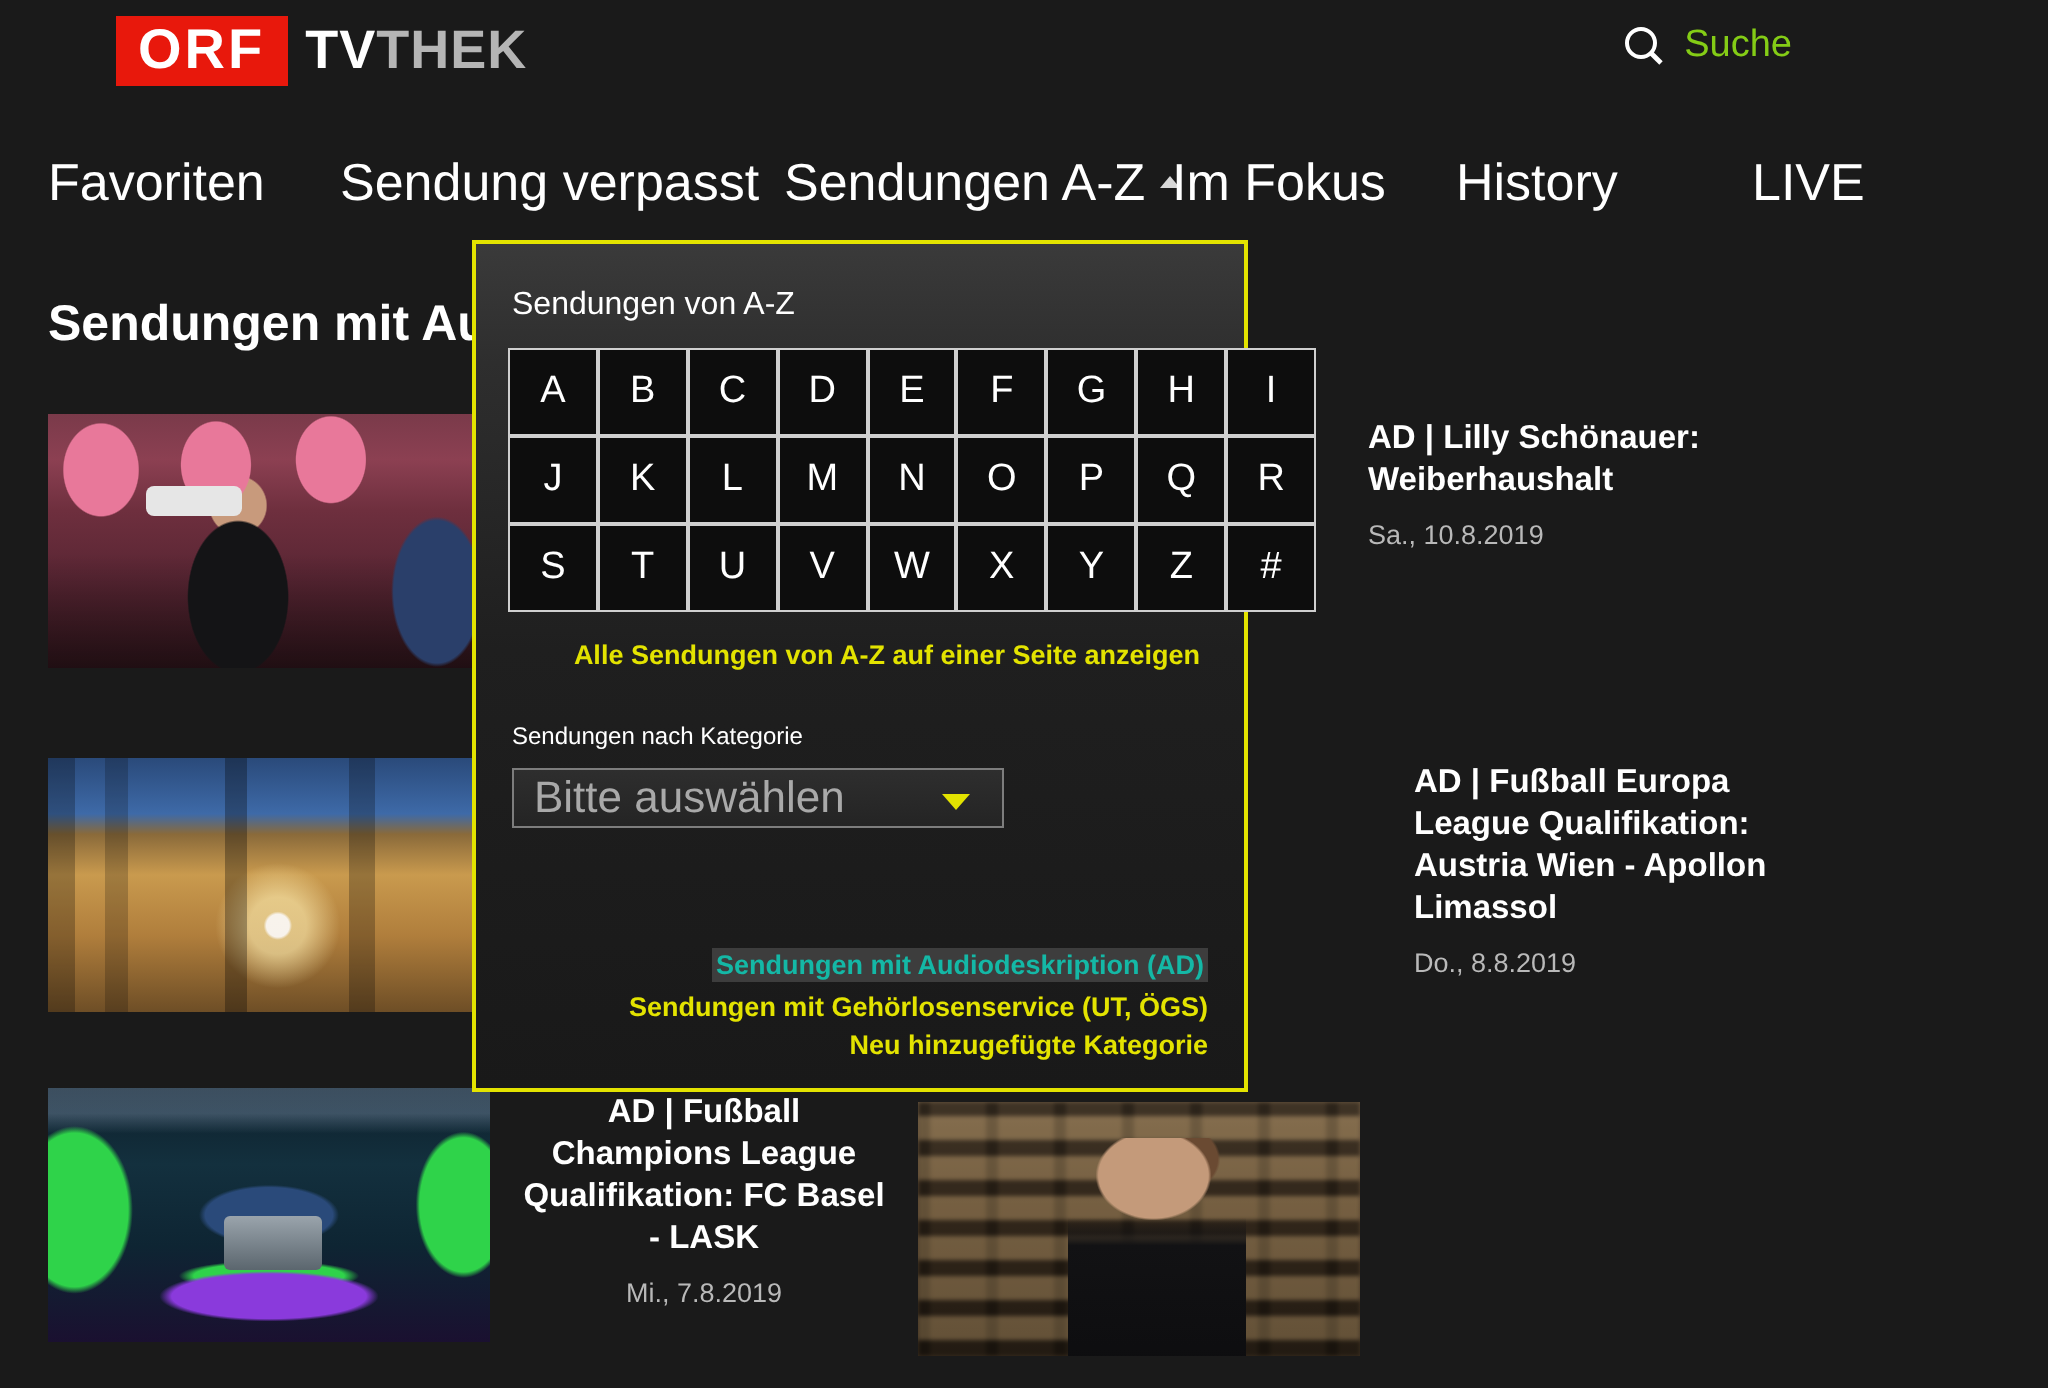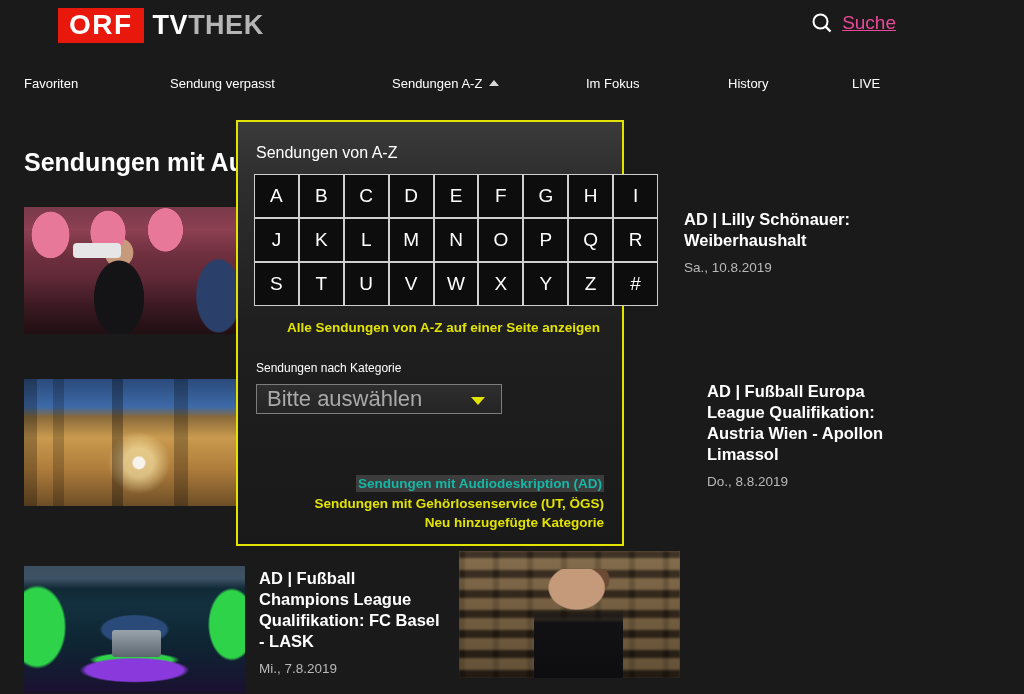--- a/index.html
+++ b/index.html
@@ -51,54 +51,54 @@
     letter-spacing: 0.5px;
     line-height: 1;
   }
   .search {
     position: absolute; right: 128px; top: 12px;
     display: flex; align-items: center; gap: 9px;
     cursor: pointer;
   }
   .search svg { display: block; }
   .search-label {
-    color: #ec4899; font-size: 19px; text-decoration: underline;
+    color: #84cc16; font-size: 19px;
   }
 
   
   .nav {
     position: absolute; left: 0; top: 64px;
     width: 1024px; height: 52px;
     background: #1a1a1a;
   }
   .nav-inner {
     position: relative; height: 100%;
   }
   .nav-item {
     position: absolute; top: 12px;
     color: #ffffff;
-    font-size: 13px;
+    font-size: 26px;
     white-space: nowrap;
     cursor: pointer;
     display: flex; align-items: center; gap: 7px; justify-content: flex-end;
   }
   .nav-caret {
     display: inline-block;
     width: 0; height: 0;
     border-left: 5px solid transparent;
     border-right: 5px solid transparent;
     border-bottom: 6px solid #d8d8d8;
     margin-top: -1px;
   }
   .nav-i0 { left: 24px; }
   .nav-i1 { left: 170px; }
   .nav-i2 { left: 392px; }
   .nav-i3 { left: 586px; }
   .nav-i4 { left: 728px; }
-  .nav-i5 { left: 852px; }
+  .nav-i5 { left: 876px; }
 
   
   .page-title {
     position: absolute; left: 24px; top: 148px;
     color: #ffffff;
     font-size: 25px;
     font-weight: bold;
     white-space: nowrap;
   }
 
@@ -130,21 +130,21 @@
   .card-date {
     color: #b9b9b9;
     font-size: 13.5px;
     margin-top: 9px;
   }
 
   .card-a { left: 24px; top: 207px; }
   .card-b { left: 684px; top: 207px; }
   .card-c { left: 24px; top: 379px; }
   .card-d { left: 707px; top: 379px; }
-  .card-e { left: 24px; top: 566px; }
+  .card-e { left: 24px; top: 544px; text-align: center; }
   .card-f { left: 459px; top: 551px; }
   .card-b .card-text, .card-d .card-text, .card-f .card-text { padding-left: 0; width: 215px; }
   .card-b, .card-d, .card-f { display: block; }
 
   
   .th-stadium {
     background:
       radial-gradient(circle at 52% 66%, rgba(255,255,255,.9) 0 4%, rgba(255,240,180,.6) 5% 10%, transparent 22%),
       linear-gradient(180deg, #2a4a7a 0%, #3e6aa8 22%, #8a6a3a 30%, #c99a4e 46%, #b07e3c 70%, #6e4e26 100%);
   }

